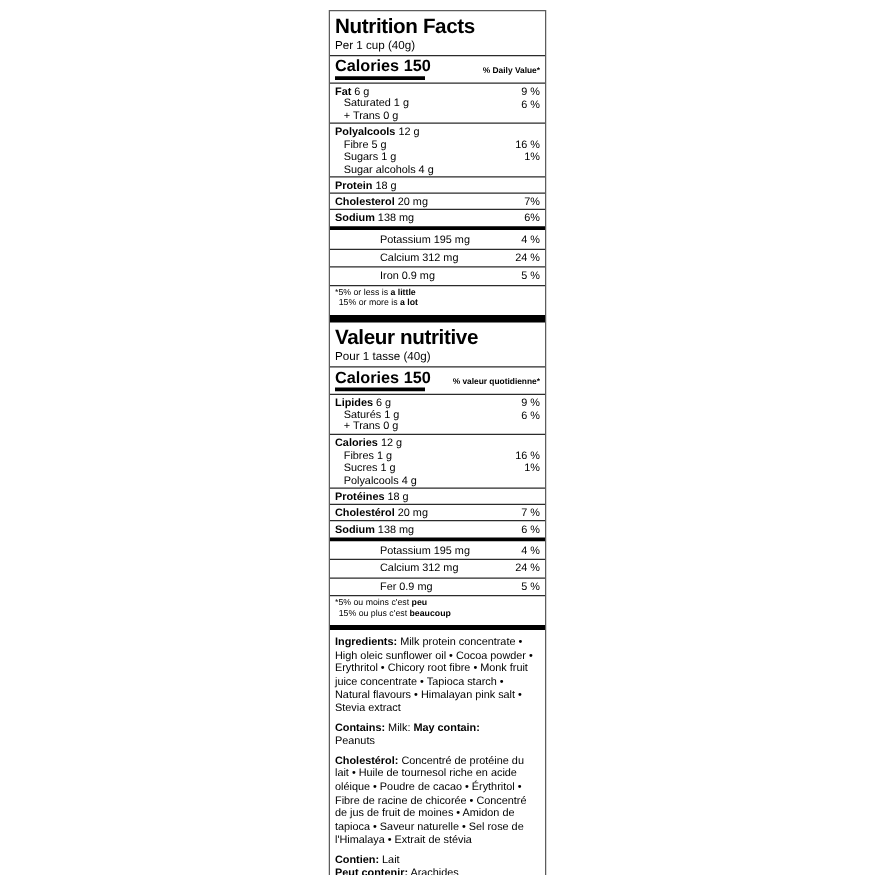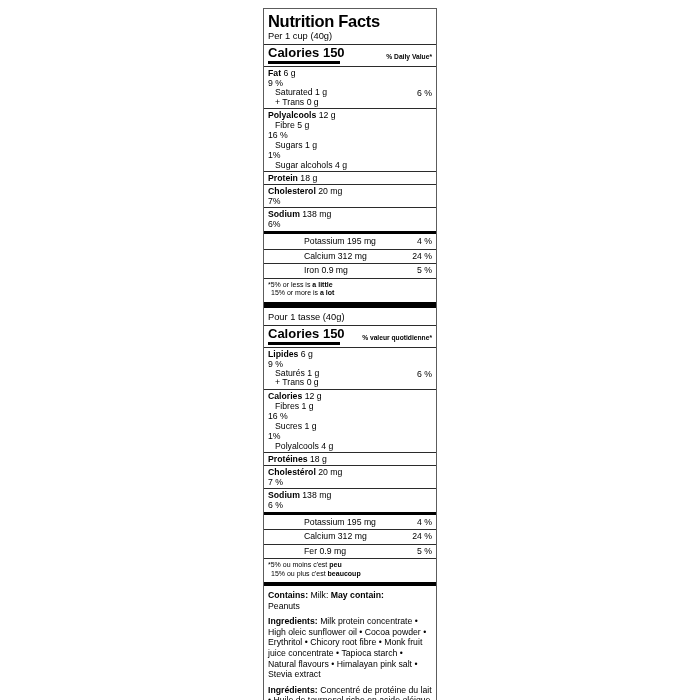--- a/index.html
+++ b/index.html
@@ -12,21 +12,21 @@
     border:1px solid #5c5c5c;background:#fff;
   }
   .pad{padding:3px 4px 2px;}
   .title{font-size:16.5px;font-weight:bold;line-height:18px;letter-spacing:-0.3px;}
   .serving{font-size:9.3px;line-height:11px;margin:1px 0 2px;}
   .hr{border-top:1px solid #2b2b2b;margin:1px -4px;}
   .calrow{display:flex;justify-content:space-between;align-items:flex-end;margin-top:1px;}
   .cal{font-size:13px;font-weight:bold;line-height:14px;}
   .dvh{font-size:6.7px;font-weight:bold;margin-top:2px;white-space:nowrap;}
   .calbar{height:3px;background:#000;width:72px;margin:1px 0 2px;}
-  .row{display:flex;justify-content:space-between;font-size:8.7px;line-height:10px;flex-direction:column;}
+  .row{display:flex;justify-content:space-between;font-size:8.7px;line-height:10px;}
   .rowm{display:flex;justify-content:space-between;font-size:8.7px;line-height:11.5px;padding-left:36px;}
   .row2{display:flex;justify-content:space-between;font-size:8.7px;}
   .row2 .lines div{line-height:9.6px;}
   .ind{padding-left:7px;}
   .pct{white-space:nowrap;}
   .bd{font-weight:bold;}
   .bar3{height:3px;background:#000;margin:2px -4px;}
   .seplang{height:6px;background:#000;}
   .seping{height:4px;background:#000;}
   .fn{font-size:7px;line-height:8.4px;margin-top:2px;padding-bottom:2px;}
@@ -115,20 +115,21 @@
 
     <div class="fn">
       <div><span>*5% or less is </span><b class="bd">a little</b></div>
       <div class="l2"><span>15% or more is </span><b class="bd">a lot</b></div>
     </div>
   </div>
 
   <div class="seplang"></div>
 
   <div class="pad">
+    <div class="title">Valeur nutritive</div>
     <div class="serving">Pour 1 tasse (40g)</div>
     <div class="hr"></div>
     <div class="calrow">
       <span class="cal">Calories 150</span>
       <span class="dvh">% valeur quotidienne*</span>
     </div>
     <div class="calbar"></div>
     <div class="hr"></div>
 
     <div class="row">
@@ -195,28 +196,28 @@
 
     <div class="fn">
       <div><span>*5% ou moins c'est </span><b class="bd">peu</b></div>
       <div class="l2"><span>15% ou plus c'est </span><b class="bd">beaucoup</b></div>
     </div>
   </div>
 
   <div class="seping"></div>
 
   <div class="ingpad">
+    <p class="ing"><b class="bd">Ingredients:</b><span> Milk protein concentrate • High oleic sunflower oil • Cocoa powder • Erythritol • Chicory root fibre • Monk fruit juice concentrate • Tapioca starch • Natural flavours • Himalayan pink salt • Stevia extract</span></p>
+
     <p class="ing">
       <span class="line"><b class="bd">Contains:</b><span> Milk: </span><b class="bd">May contain:</b></span>
       <span class="line">Peanuts</span>
     </p>
 
-    <p class="ing"><b class="bd">Ingredients:</b><span> Milk protein concentrate • High oleic sunflower oil • Cocoa powder • Erythritol • Chicory root fibre • Monk fruit juice concentrate • Tapioca starch • Natural flavours • Himalayan pink salt • Stevia extract</span></p>
-
-    <p class="ing"><b class="bd">Ingrédients:</b><span> Concentré de protéine du lait • Huile de tournesol riche en acide oléique • Poudre de cacao • Érythritol • Fibre de racine de chicorée • Concentré de jus de fruit de moines • Amidon de tapioca • Saveur naturelle • Sel rose de l'Himalaya • Extrait de stévia</span></p>
+    <p class="ing"><b class="bd">Cholestérol:</b><span> Concentré de protéine du lait • Huile de tournesol riche en acide oléique • Poudre de cacao • Érythritol • Fibre de racine de chicorée • Concentré de jus de fruit de moines • Amidon de tapioca • Saveur naturelle • Sel rose de l'Himalaya • Extrait de stévia</span></p>
 
     <p class="ing" style="margin-bottom:0;">
       <span class="line"><b class="bd">Contien:</b><span> Lait</span></span>
       <span class="line"><b class="bd">Peut contenir:</b><span> Arachides</span></span>
     </p>
   </div>
 
 </div>
 
 </body></html>

